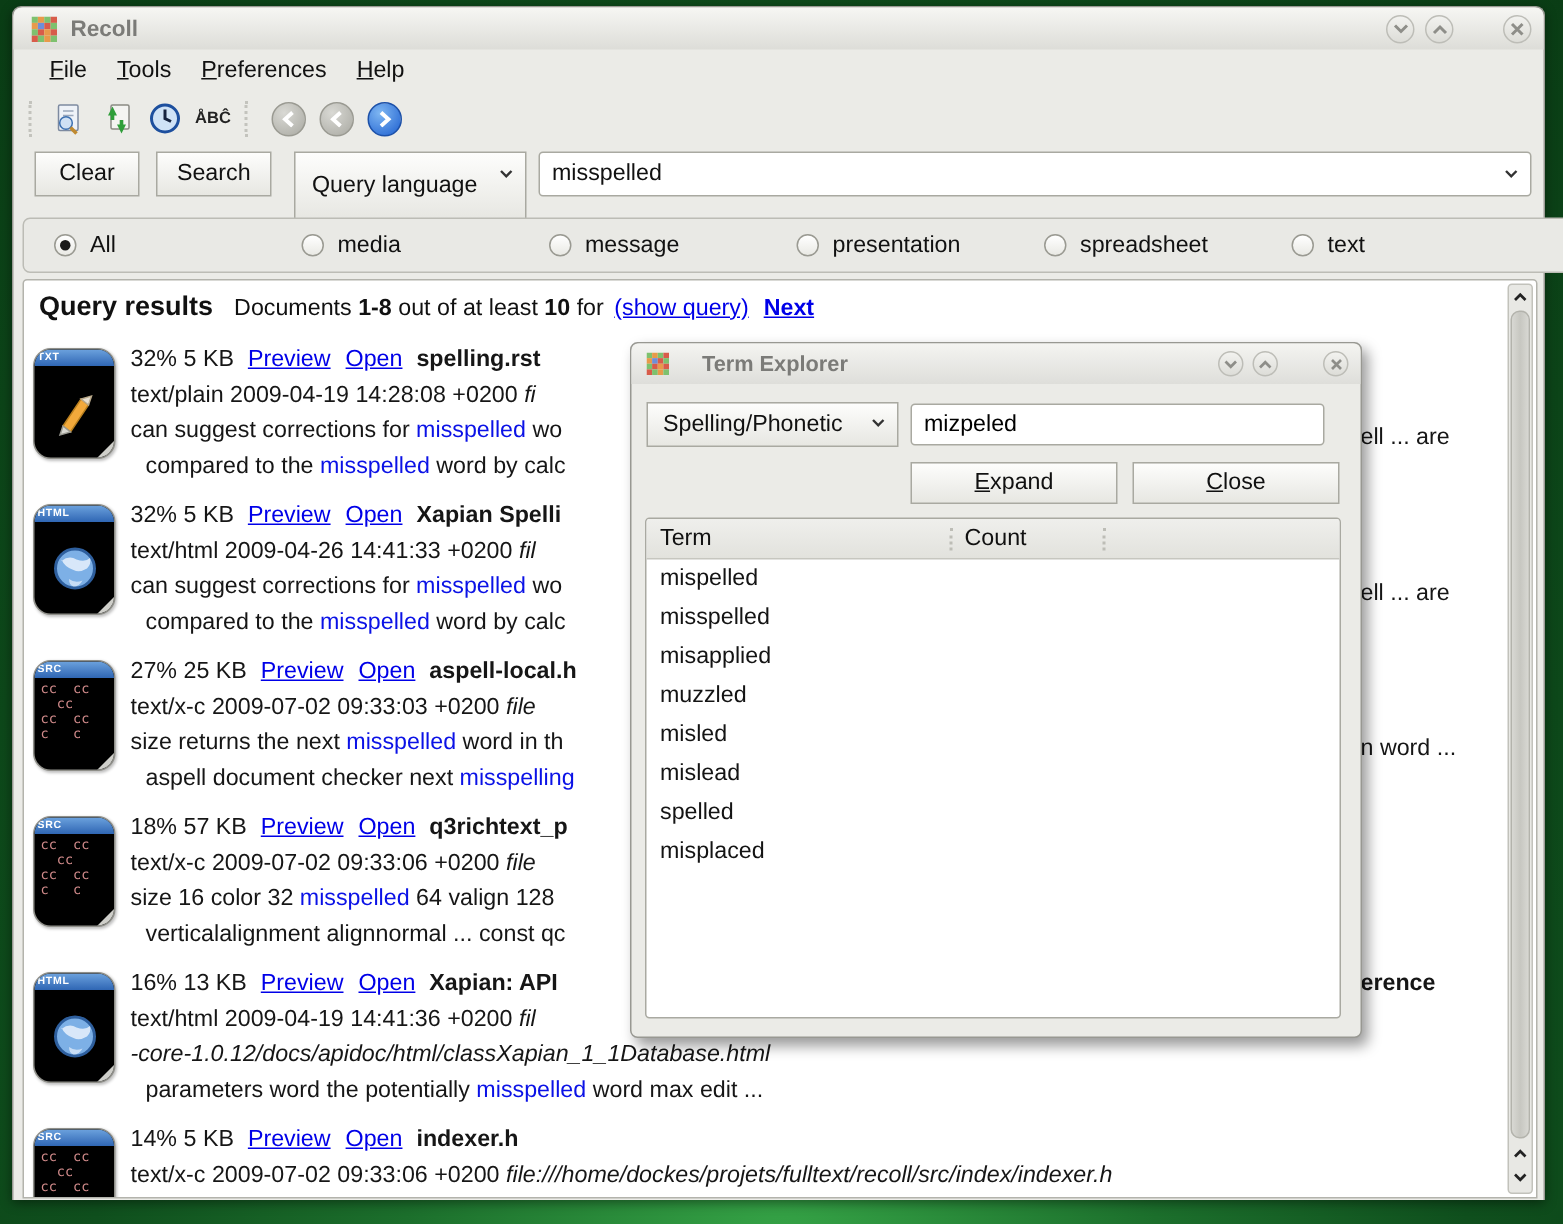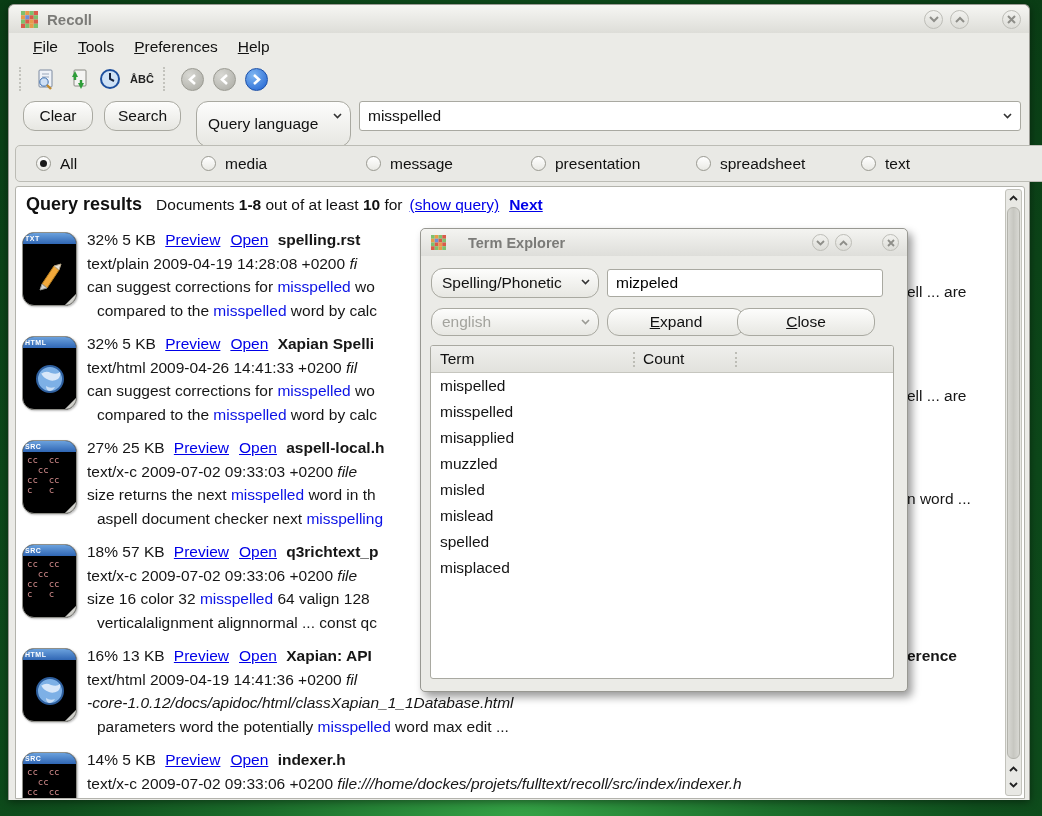--- a/index.html
+++ b/index.html
@@ -37,21 +37,21 @@
   .tb-handle { width:6px; height:24px; border-left:2px dotted #c3c3bd; margin-right:6px; }
   .tbtn { width:30px; height:28px; display:flex; align-items:center; justify-content:center; margin-right:2px; }
   .tb-sep { width:8px; height:24px; border-left:2px dotted #c3c3bd; margin:0 6px 0 4px; }
   .abc-label { font-size:11px; font-weight:bold; color:#222; letter-spacing:0; }
   .navcircle { width:23px; height:23px; border-radius:50%; display:flex; align-items:center; justify-content:center; }
   .navcircle.gray { background:radial-gradient(circle at 35% 30%, #d9d9d4, #a9a9a2); border:1px solid #9a9a92; }
   .navcircle.blue { background:radial-gradient(circle at 35% 30%, #7fb7f2, #1d5fd0); border:1px solid #1c50a8; }
   
   .searchrow { position:absolute; left:0; top:94px; right:0; height:38px; }
   .btn {
-    background:linear-gradient(#fdfdfc,#e7e7e2); border:1px solid #a9a9a1; border-radius:12px;
+    background:linear-gradient(#fdfdfc,#e7e7e2); border:1px solid #a9a9a1; border-radius:0;
     font-size:15.5px; color:#111; font-family:"Liberation Sans",sans-serif;
   }
   .btn-clear { position:absolute; left:14px; top:2px; width:70px; height:30px; }
   .btn-search { position:absolute; left:95px; top:2px; width:77px; height:30px; }
   .btn-qlang { position:absolute; left:187px; top:2px; width:155px; height:46px; text-align:left; padding-left:11px; }
   .btn-qlang .chev { position:absolute; right:8px; top:11px; }
   .searchbox { position:absolute; left:350px; top:2px; width:662px; height:30px; background:#fff;
     border:1px solid #a9a9a1; border-radius:3px; display:flex; align-items:center; padding:0 8px; }
   .searchbox .val { font-size:15.5px; color:#111; flex:1; }
   
@@ -111,21 +111,21 @@
   .dlg-controls { margin-left:auto; display:flex; align-items:center; gap:6px; }
   .dlg-controls .winbtn { width:17px; height:17px; }
   .dlg-controls .winbtn.close-gap { margin-left:24px; }
   .combo { position:relative; text-align:left; padding-left:10px; font-size:15.5px; }
   .combo .chev { position:absolute; right:8px; top:10px; }
   .dlg-combo-type { position:absolute; left:10px; top:39px; width:168px; height:30px; }
   .dlg-input { position:absolute; left:186px; top:40px; width:276px; height:28px; background:#fff;
     border:1px solid #a9a9a1; border-radius:3px; font-size:15.5px; display:flex; align-items:center; padding-left:8px; }
   .dlg-combo-lang { position:absolute; left:10px; top:79px; width:168px; height:28px; color:#a3a39d; }
   .dlg-btn-expand { position:absolute; left:186px; top:79px; width:138px; height:28px; font-size:15.5px; }
-  .dlg-btn-close  { position:absolute; left:316px; top:79px; width:138px; height:28px; font-size:15.5px; }
+  .dlg-btn-close  { position:absolute; left:334px; top:79px; width:138px; height:28px; font-size:15.5px; }
   .dlg-btn-expand::first-letter, .dlg-btn-close::first-letter { text-decoration:underline; }
   .termlist { position:absolute; left:9px; top:116px; width:464px; height:334px;
     background:#fff; border:1px solid #a9a9a1; border-radius:3px; overflow:hidden; }
   .term-header { position:absolute; left:0; top:0; right:0; height:27px;
     background:linear-gradient(#efefec,#e2e2dd); border-bottom:1px solid #c6c6bf;
     font-size:15.5px; color:#111; }
   .th-term { position:absolute; left:9px; top:4px; }
   .th-count { position:absolute; left:212px; top:4px;text-align:center; }
   .th-sep { position:absolute; top:6px; height:15px; border-left:2px dotted #bdbdb6; }
   .term-rows { position:absolute; left:0; top:27px; right:0; bottom:0; }
@@ -456,25 +456,20 @@
     </div>
   </div>
   <button class="btn combo dlg-combo-type"><span>Spelling/Phonetic</span><span class="chev">
         <svg class="chevsvg" width="9" height="6" viewBox="0 0 9 6">
           <path d="M1 1 L4.5 4.5 L8 1" fill="none" stroke="#333" stroke-width="1.6"></path>
         </svg>
       </span></button>
   <div class="dlg-input">
       <span>mizpeled</span>
     </div>
-  <button class="btn combo dlg-combo-lang"><span>english</span><span class="chev">
-        <svg class="chevsvg" width="9" height="6" viewBox="0 0 9 6">
-          <path d="M1 1 L4.5 4.5 L8 1" fill="none" stroke="#9a9a94" stroke-width="1.6"></path>
-        </svg>
-      </span></button>
   <button class="btn dlg-btn-expand">Expand</button>
   <button class="btn dlg-btn-close">Close</button>
   <div class="termlist">
     <div class="term-header">
       <span class="th-term">Term</span>
       <span class="th-sep" style="left:202px;"></span>
       <span class="th-count">Count</span>
       <span class="th-sep" style="left:304px;"></span>
     </div>
     <div class="term-rows" id="term-rows">

